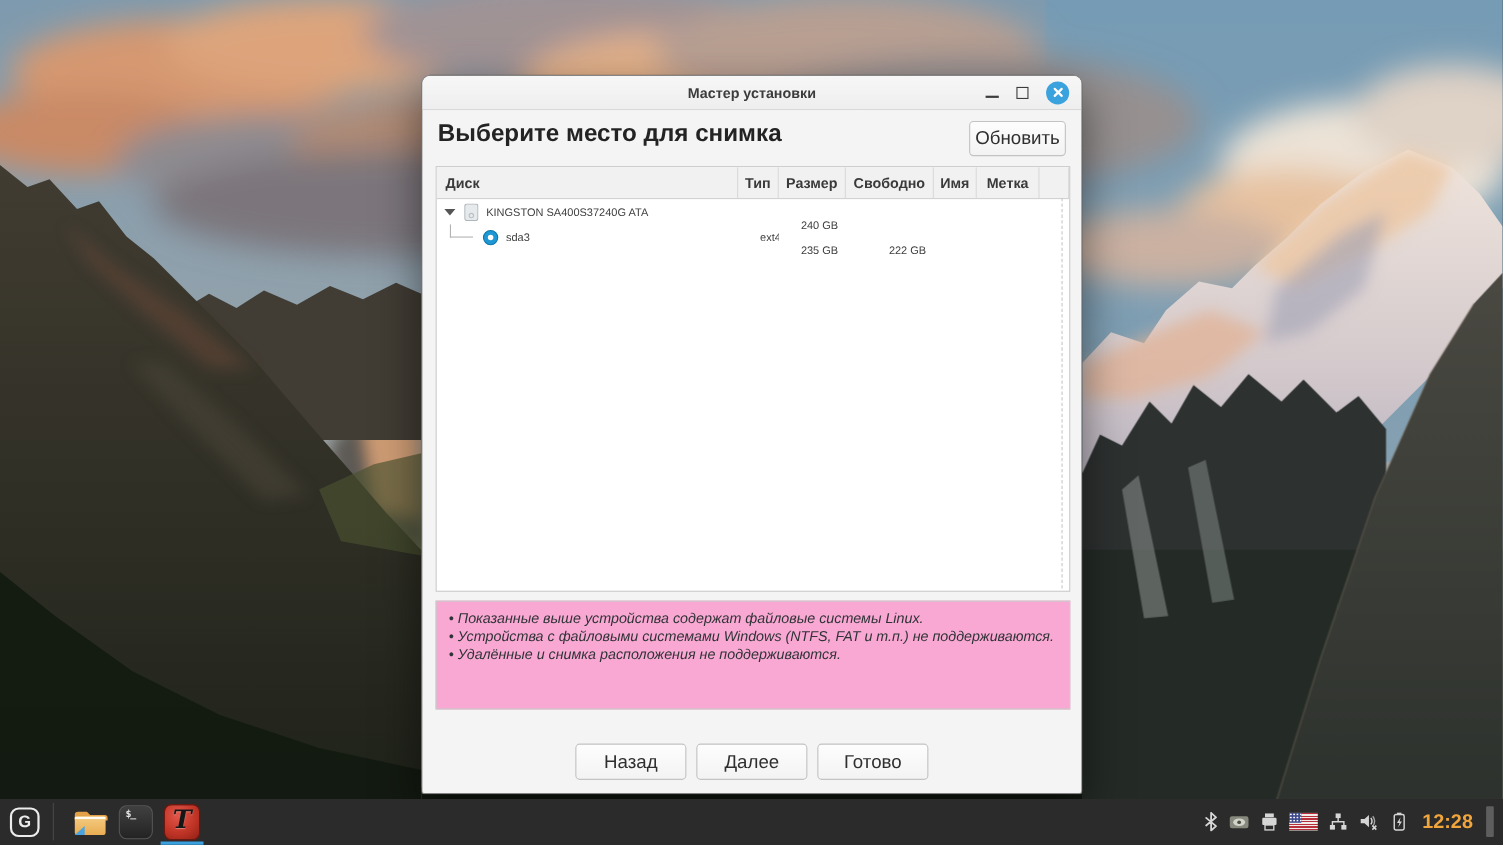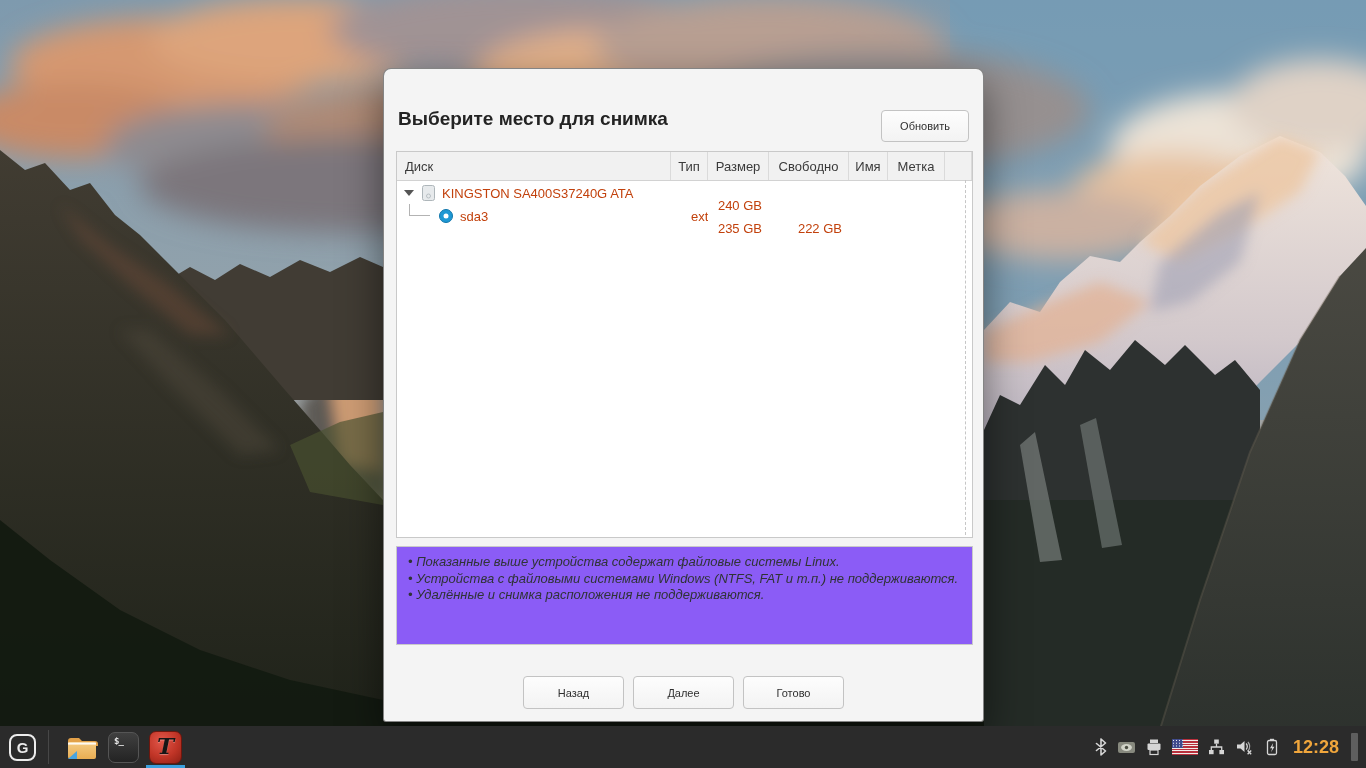--- a/index.html
+++ b/index.html
@@ -27,66 +27,66 @@
   .btn-min{width:12px;height:14px;position:relative;cursor:default;}
   .btn-min::after{content:"";position:absolute;left:0;right:0;bottom:2px;border-bottom:2px solid #3c3c3c;}
   .btn-max{width:11px;height:11px;border:1.5px solid #3c3c3c;box-sizing:border-box;}
   .btn-close{width:21px;height:21px;border-radius:50%;background:#3aa2dc;position:relative;}
   .btn-close::before,.btn-close::after{
     content:"";position:absolute;left:50%;top:50%;width:11px;height:2px;background:#fff;border-radius:1px;
   }
   .btn-close::before{transform:translate(-50%,-50%) rotate(45deg);}
   .btn-close::after{transform:translate(-50%,-50%) rotate(-45deg);}
 
-  .heading{position:absolute;left:14px;top:39px;font-size:19px;font-weight:bold;color:#232323;}
+  .heading{position:absolute;left:14px;top:39px;font-size:22px;font-weight:bold;color:#232323;}
   .btn{
     background:linear-gradient(#fdfdfd,#f3f3f3);border:1px solid #c3c3c3;border-radius:4px;
-    color:#2f2f2f;font-size:11px;display:flex;align-items:center;justify-content:center;
+    color:#2f2f2f;font-size:17px;display:flex;align-items:center;justify-content:center;
     box-sizing:border-box;cursor:default;
   }
   .refresh-btn{position:absolute;right:14px;top:41px;width:88px;height:32px;}
 
   
   .disk-table{
     position:absolute;left:12px;top:82px;width:577px;height:387px;
     background:#ffffff;border:1px solid #c9c9c9;box-sizing:border-box;overflow:hidden;
   }
   .thead{
     display:grid;grid-template-columns:274px 37px 61px 80px 39px 57px 1fr;
     height:28px;background:#f1f1f1;border-bottom:1px solid #d2d2d2;
   }
   .th{
     display:flex;align-items:center;justify-content:center;
-    font-size:13px;font-weight:normal;color:#3a3a3a;border-right:1px solid #dadada;
+    font-size:13px;font-weight:bold;color:#3a3a3a;border-right:1px solid #dadada;
     white-space:nowrap;overflow:hidden;
   }
   .th.first{justify-content:flex-start;padding-left:8px;}
   .trow{
     display:grid;grid-template-columns:274px 37px 61px 80px 39px 57px 1fr;
-    height:23px;align-items:center;font-size:13px;color:#c2410c;
+    height:23px;align-items:center;font-size:10px;color:#404040;
   }
   .cell{white-space:nowrap;overflow:hidden;}
   .cell.num{text-align:right;padding-right:7px;margin-top:24px;}
   .cell.ctr{text-align:center;margin-left:20px;}
   .tree-cell{display:flex;align-items:center;height:100%;}
   .expander{width:0;height:0;border-left:5px solid transparent;border-right:5px solid transparent;
     border-top:6px solid #555;margin-left:7px;}
   .disk-ico{margin-left:8px;flex:none;}
   .tree-label{margin-left:7px;}
   .tree-line{width:21px;height:12px;border-left:1px solid #b3b3b3;border-bottom:1px solid #b3b3b3;
     margin-left:12px;align-self:flex-start;box-sizing:border-box;}
   .radio{width:14px;height:14px;border-radius:50%;background:#1e98d4;border:1px solid #1076ab;
     margin-left:9px;position:relative;box-sizing:border-box;flex:none;}
   .radio::after{content:"";position:absolute;left:50%;top:50%;width:5px;height:5px;border-radius:50%;
     background:#fff;transform:translate(-50%,-50%);}
   .dotline{position:absolute;top:28px;bottom:2px;left:568px;border-left:1px dashed #c6c6c6;}
 
   
   .infobox{
-    position:absolute;left:12px;top:477px;width:577px;height:99px;background:#8b5cf6;
+    position:absolute;left:12px;top:477px;width:577px;height:99px;background:#f9a8d4;
     border:1px solid #c9c9c9;box-sizing:border-box;padding:7px 11px;
     font-size:13px;line-height:16.6px;font-style:italic;color:#2f3335;
   }
   .note{white-space:normal;}
 
   
   .navrow{position:absolute;left:0;top:607px;width:100%;display:flex;justify-content:center;gap:9px;}
   .navbtn{width:101px;height:33px;}
 
   
@@ -208,20 +208,28 @@
     <polygon points="60,205 110,245 170,285 230,335 190,335 130,285 80,238" fill="#6b4a38"></polygon>
     <polygon points="150,330 220,390 280,450 240,455 170,385 120,330" fill="#4d463a"></polygon>
   </g>
   <polygon points="290,445 340,422 383,412 383,505 310,492" fill="#49512f" opacity="0.65"></polygon>
 
   <polygon points="0,520 50,560 120,610 200,650 290,680 383,700 383,768 0,768" fill="#121a10" opacity="0.92"></polygon>
   <rect x="383" y="716" width="601" height="52" fill="#121810"></rect>
 </svg>
 
 <div class="window">
+  <div class="titlebar">
+    <span class="title">Мастер установки</span>
+    <div class="win-controls">
+      <div class="btn-min"></div>
+      <div class="btn-max"></div>
+      <div class="btn-close"></div>
+    </div>
+  </div>
 
   <div class="heading">Выберите место для снимка</div>
   <div class="btn refresh-btn">Обновить</div>
 
   <div class="disk-table">
     <div class="thead">
       <div class="th first">Диск</div>
       <div class="th">Тип</div>
       <div class="th">Размер</div>
       <div class="th">Свободно</div>

